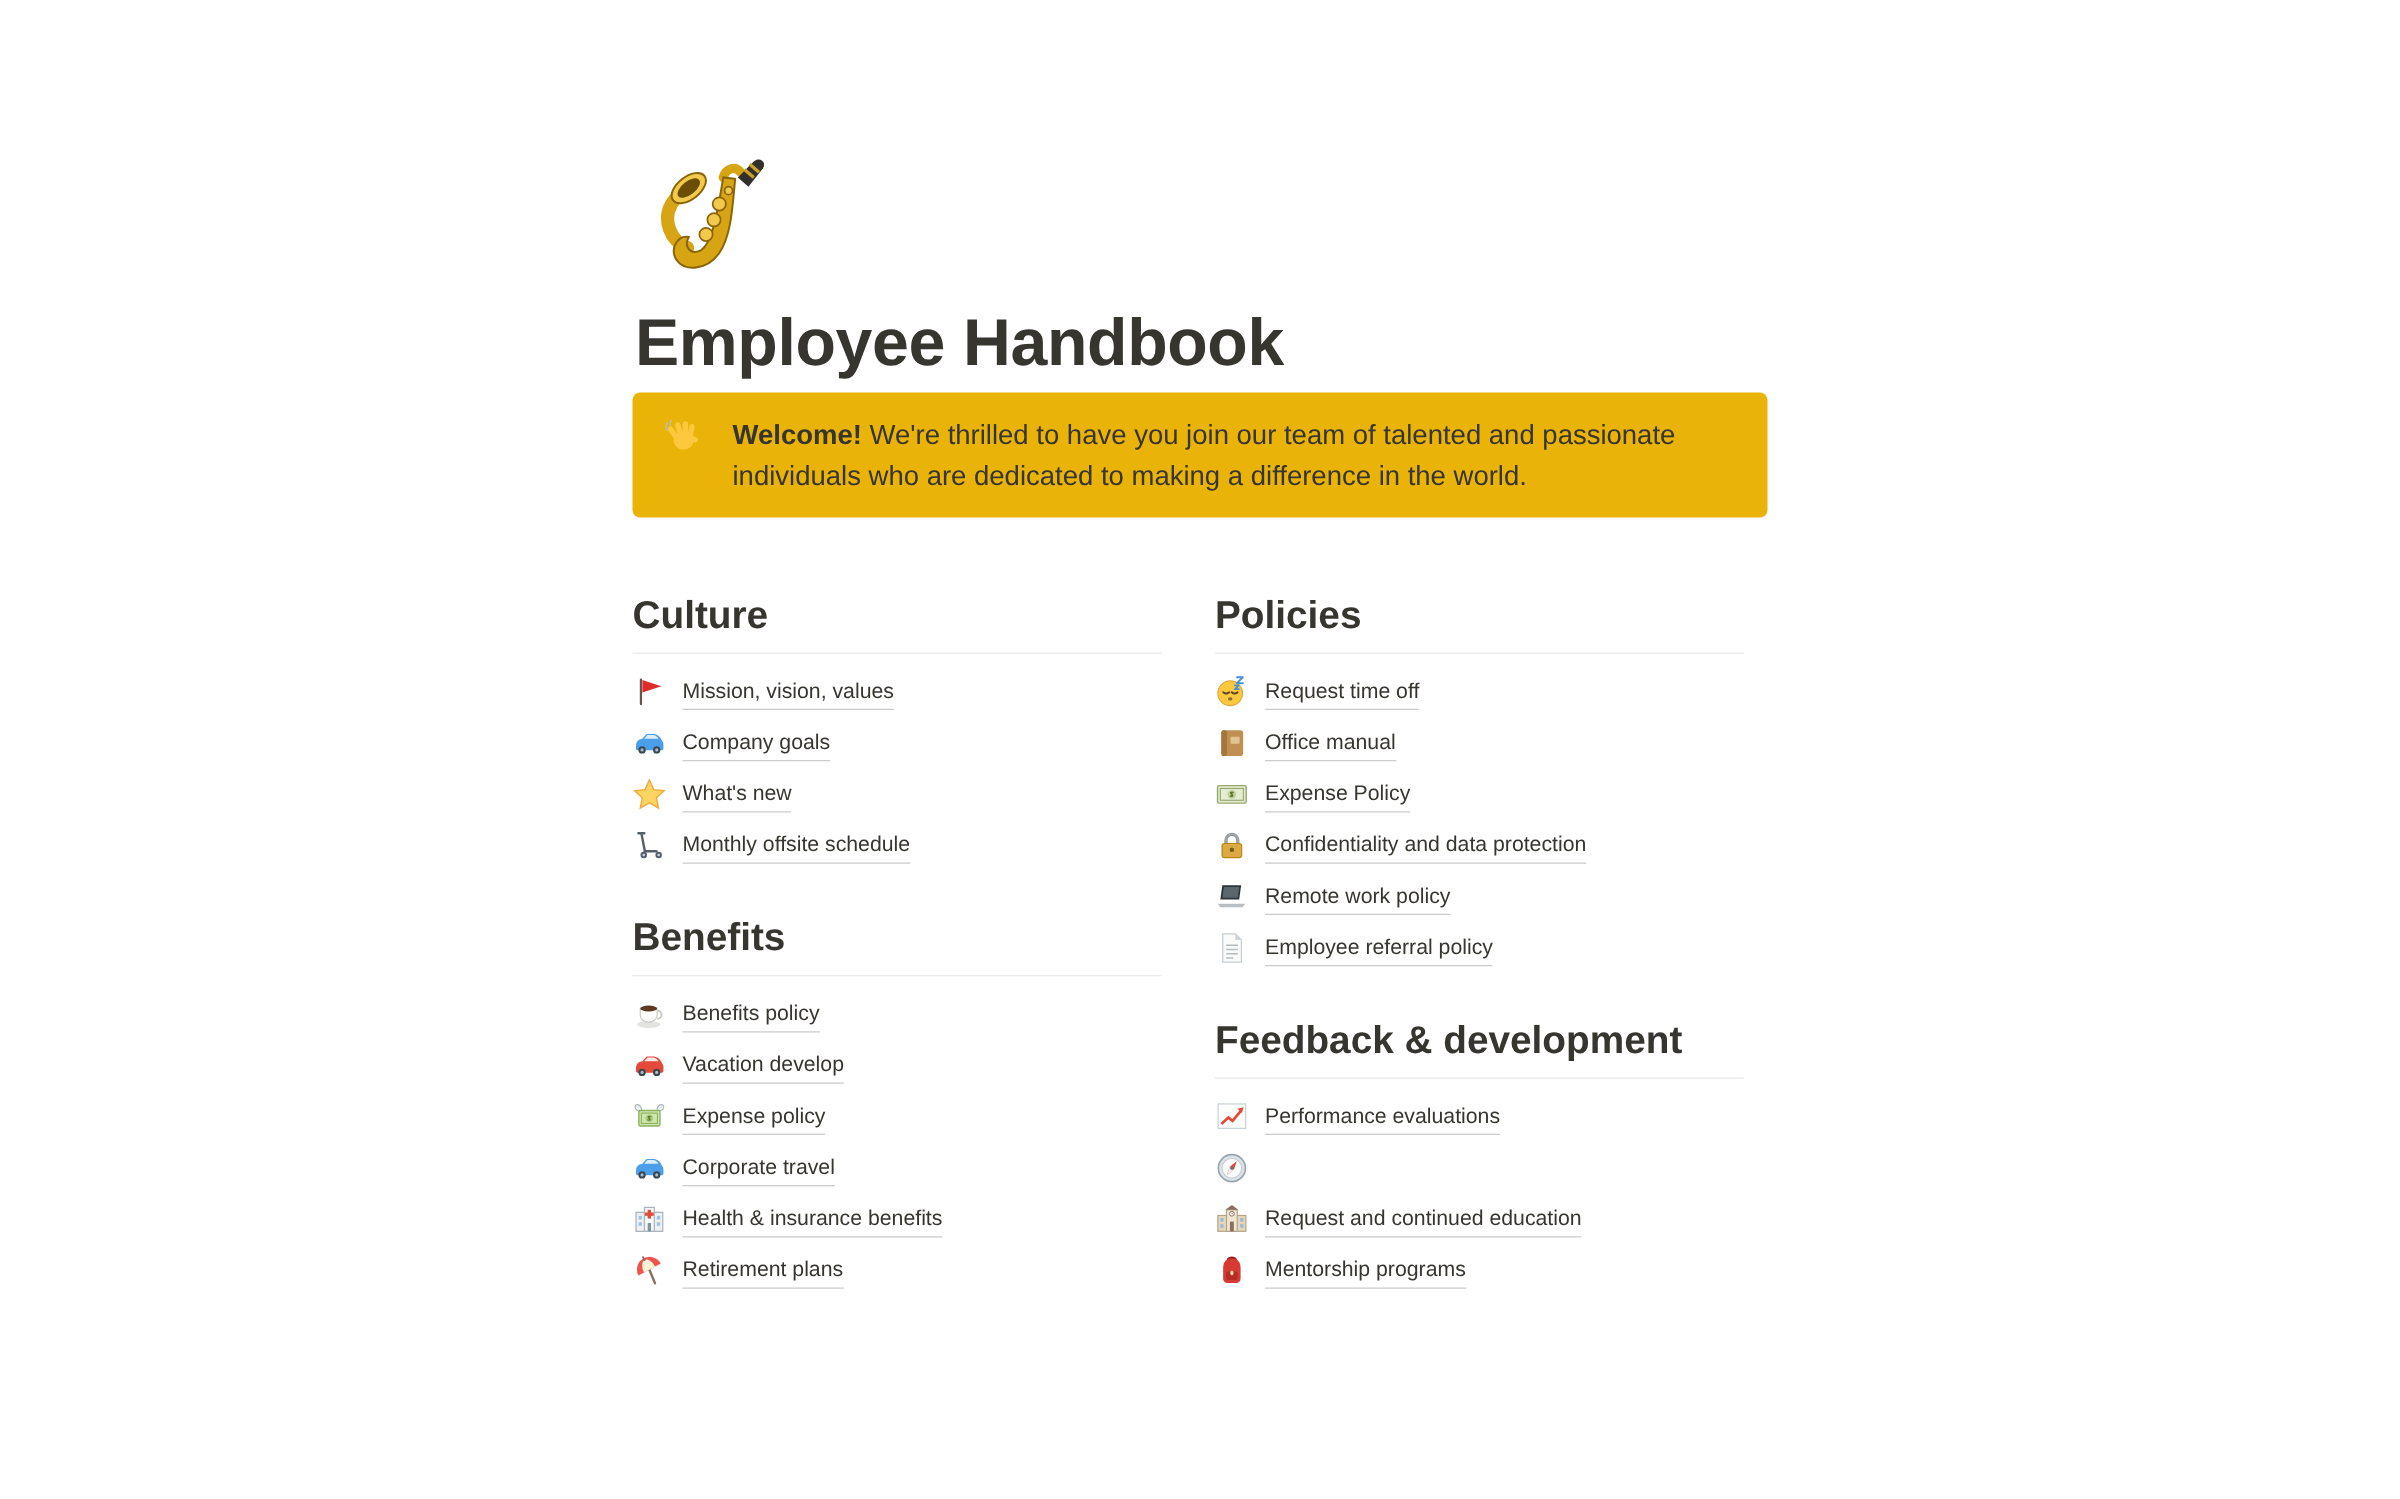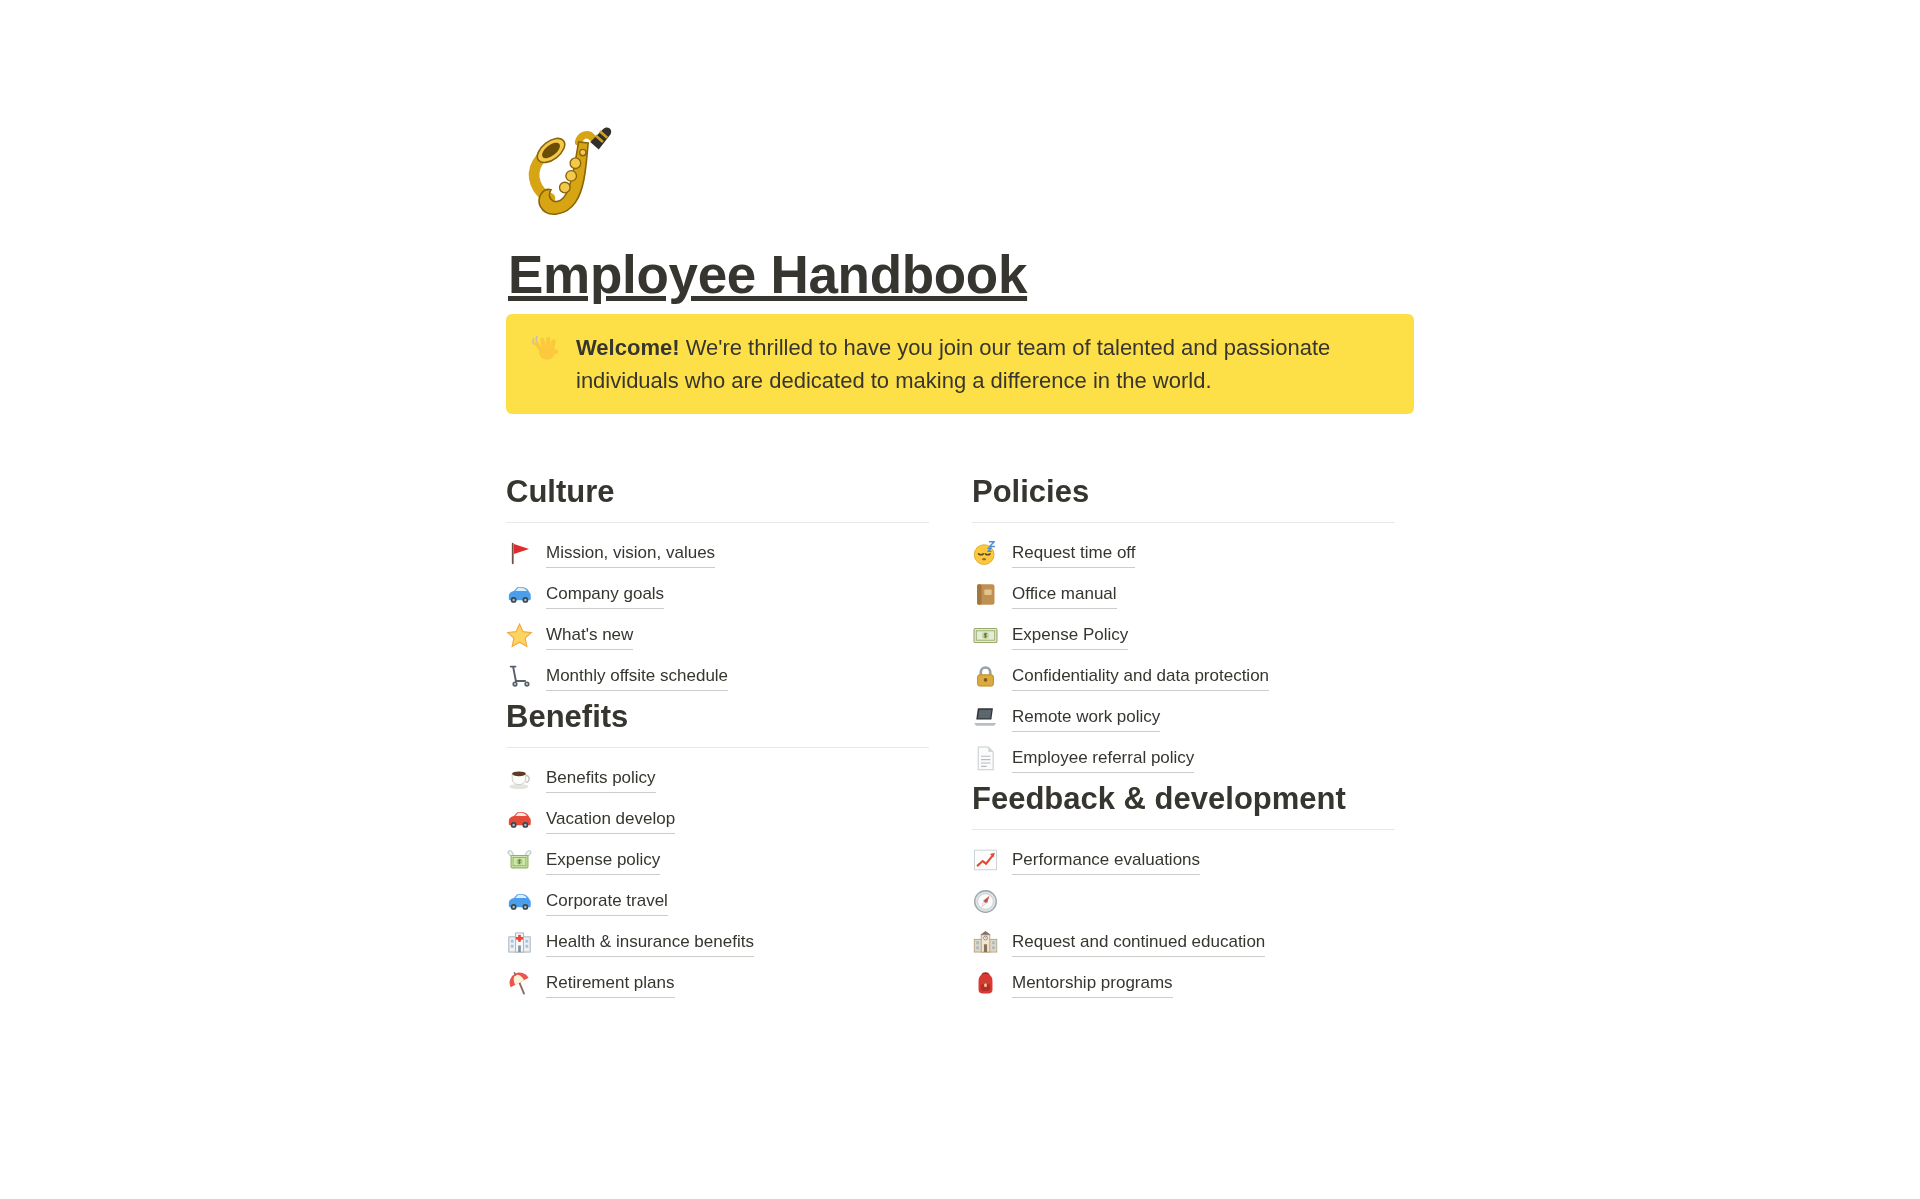--- a/index.html
+++ b/index.html
@@ -5,35 +5,35 @@
   html,body{margin:0;padding:0;}
   body{
     width:1920px;height:1199px;overflow:hidden;background:#ffffff;
     color:#37352f;font-family:"Liberation Sans","DejaVu Sans",sans-serif;
   }
   .page{width:908px;margin:0 auto;padding-top:125px;}
   .page-icon{width:108px;height:106px;margin-left:8px;cursor:pointer;}
   .page-icon svg{width:100%;height:100%;display:block;}
   h1.page-title{
     font-size:53px;font-weight:700;margin:14px 0 0 2px;
-    line-height:1.15;letter-spacing:-0.3px;text-decoration:underline;
+    line-height:1.15;letter-spacing:-0.3px;
   }
   .callout{
-    margin-top:8px;background:#fde047;border-radius:6px;
-    padding:17px 24px;display:flex;gap:16px;align-items:flex-start;
+    margin-top:8px;background:#eab308;border-radius:6px;
+    padding:17px 24px;display:flex;gap:26px;align-items:flex-start;
     font-size:22px;line-height:33px;
   }
   .callout-icon{width:30px;height:30px;flex:none;margin-top:2px;}
   .callout-icon svg{width:100%;height:100%;display:block;}
   .callout-text{margin:0;}
   .callout-text b{font-weight:700;}
   .columns{display:flex;gap:43px;margin-top:58px;}
   .column{width:423px;flex:none;}
   section h2{font-size:31px;font-weight:700;margin:0;line-height:40px;}
-  section + section{}
+  section + section{margin-top:33px;}
   .section-divider{border:none;border-top:1px solid #e9e8e6;margin:10px 0;height:0;}
   .link-item{display:flex;align-items:center;height:41px;gap:13px;cursor:pointer;}
   .item-icon{width:27px;height:27px;flex:none;}
   .item-icon svg{width:100%;height:100%;display:block;}
   .item-label{
     font-size:17px;line-height:27px;color:#37352f;text-decoration:none;
     border-bottom:1.5px solid rgba(55,53,47,0.25);padding-bottom:1px;white-space:nowrap;
   }
 </style>
 </head>

